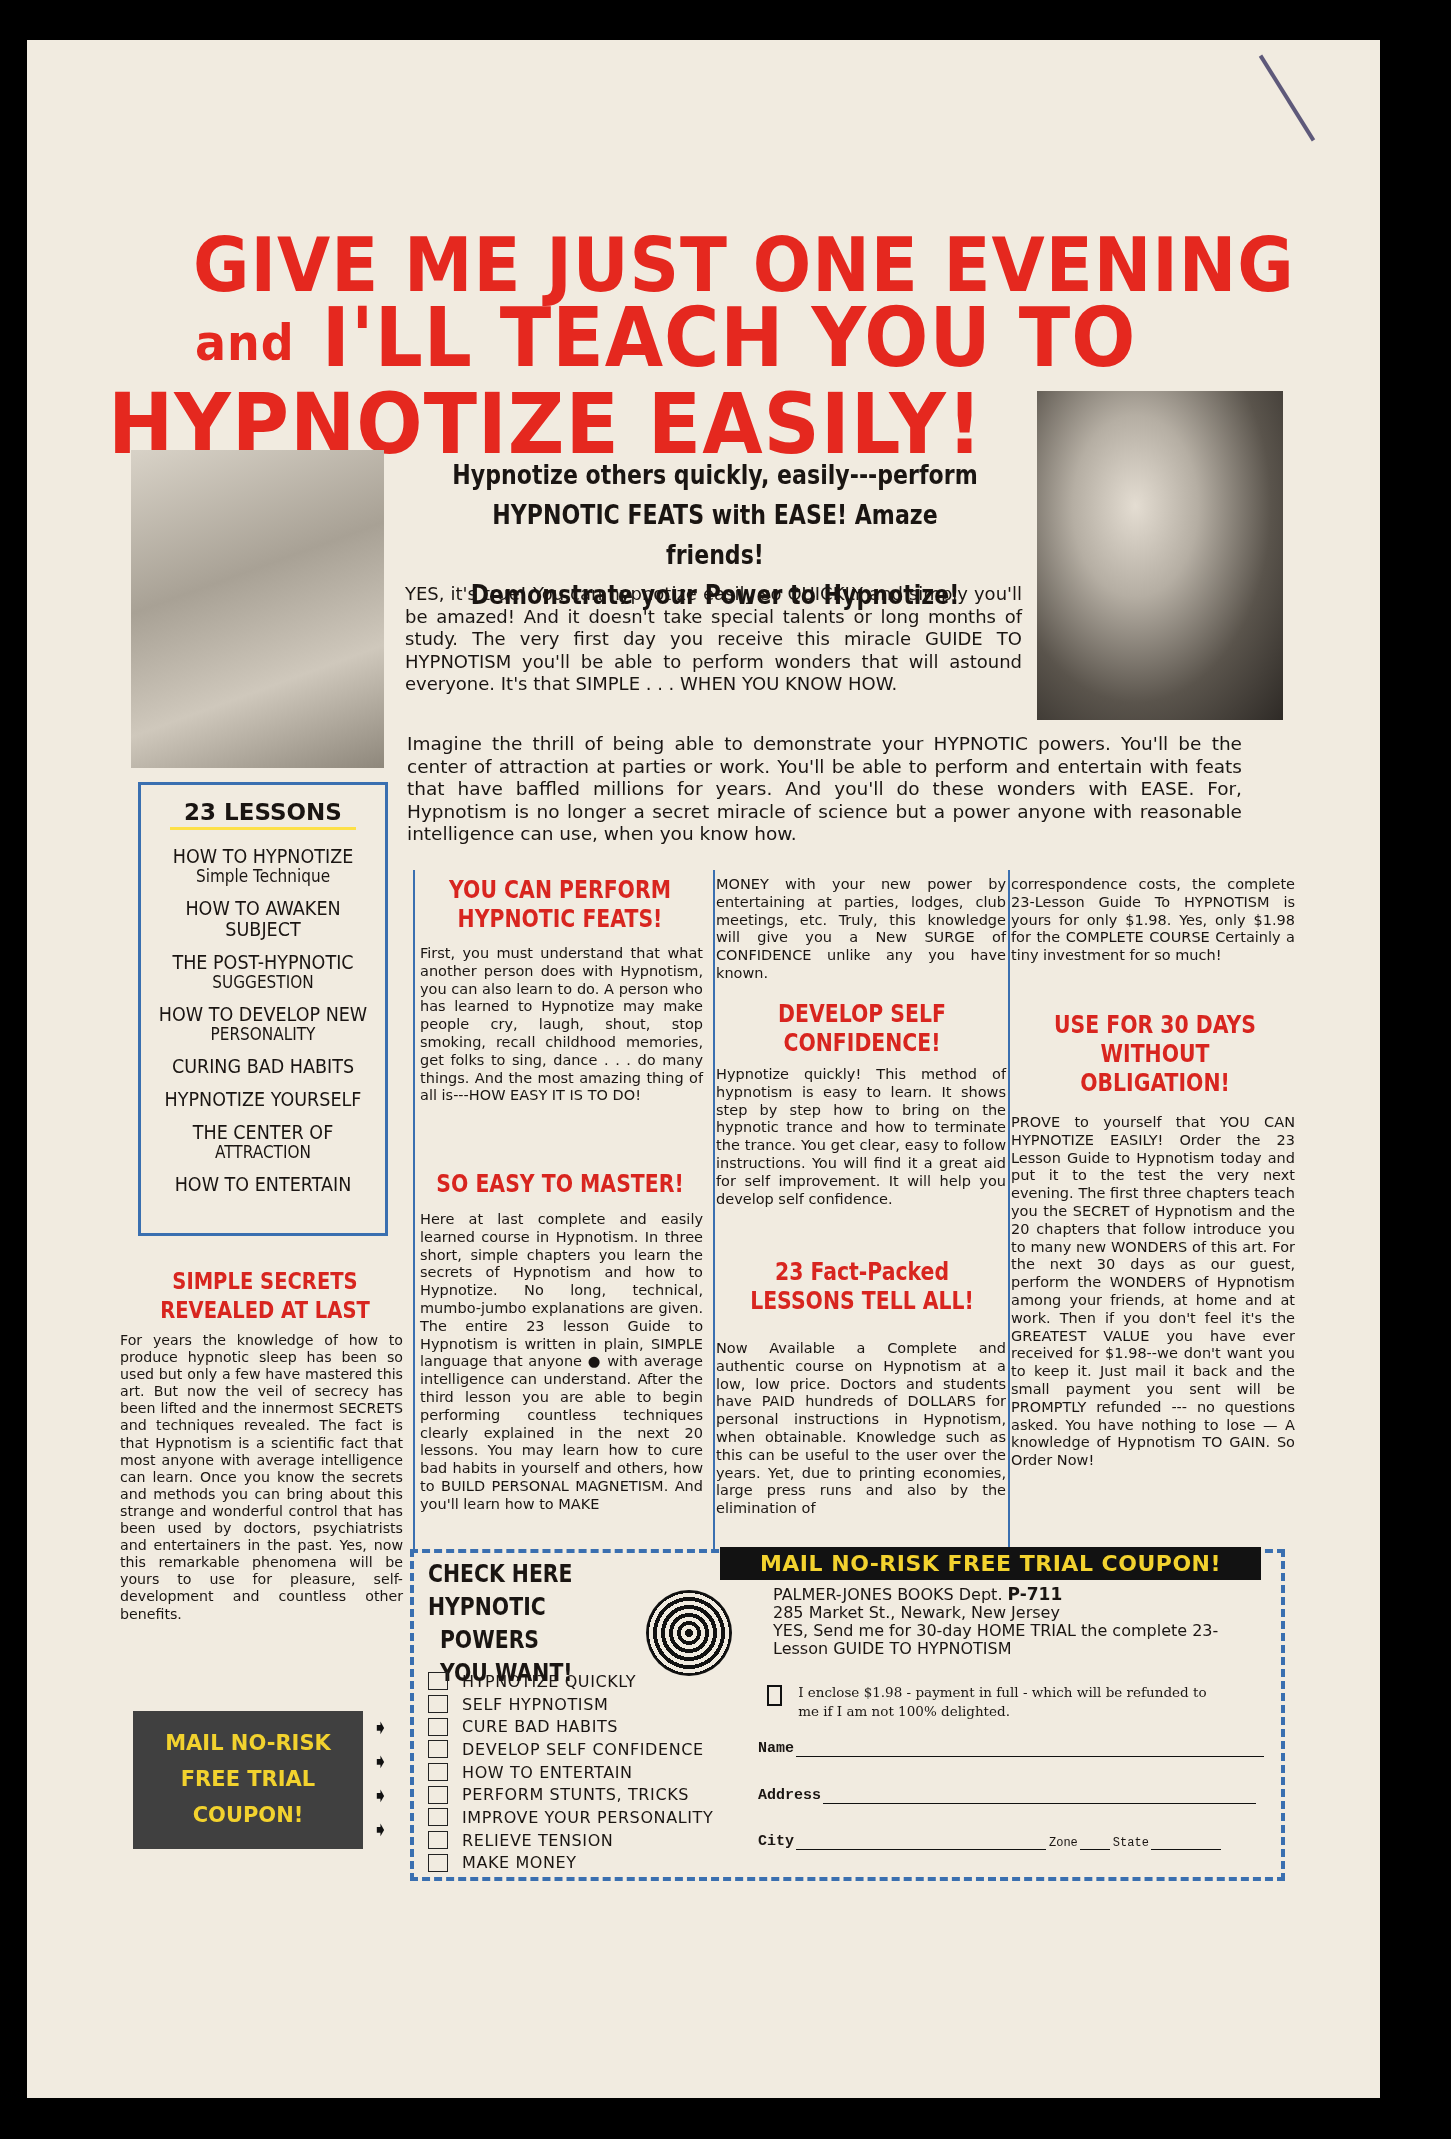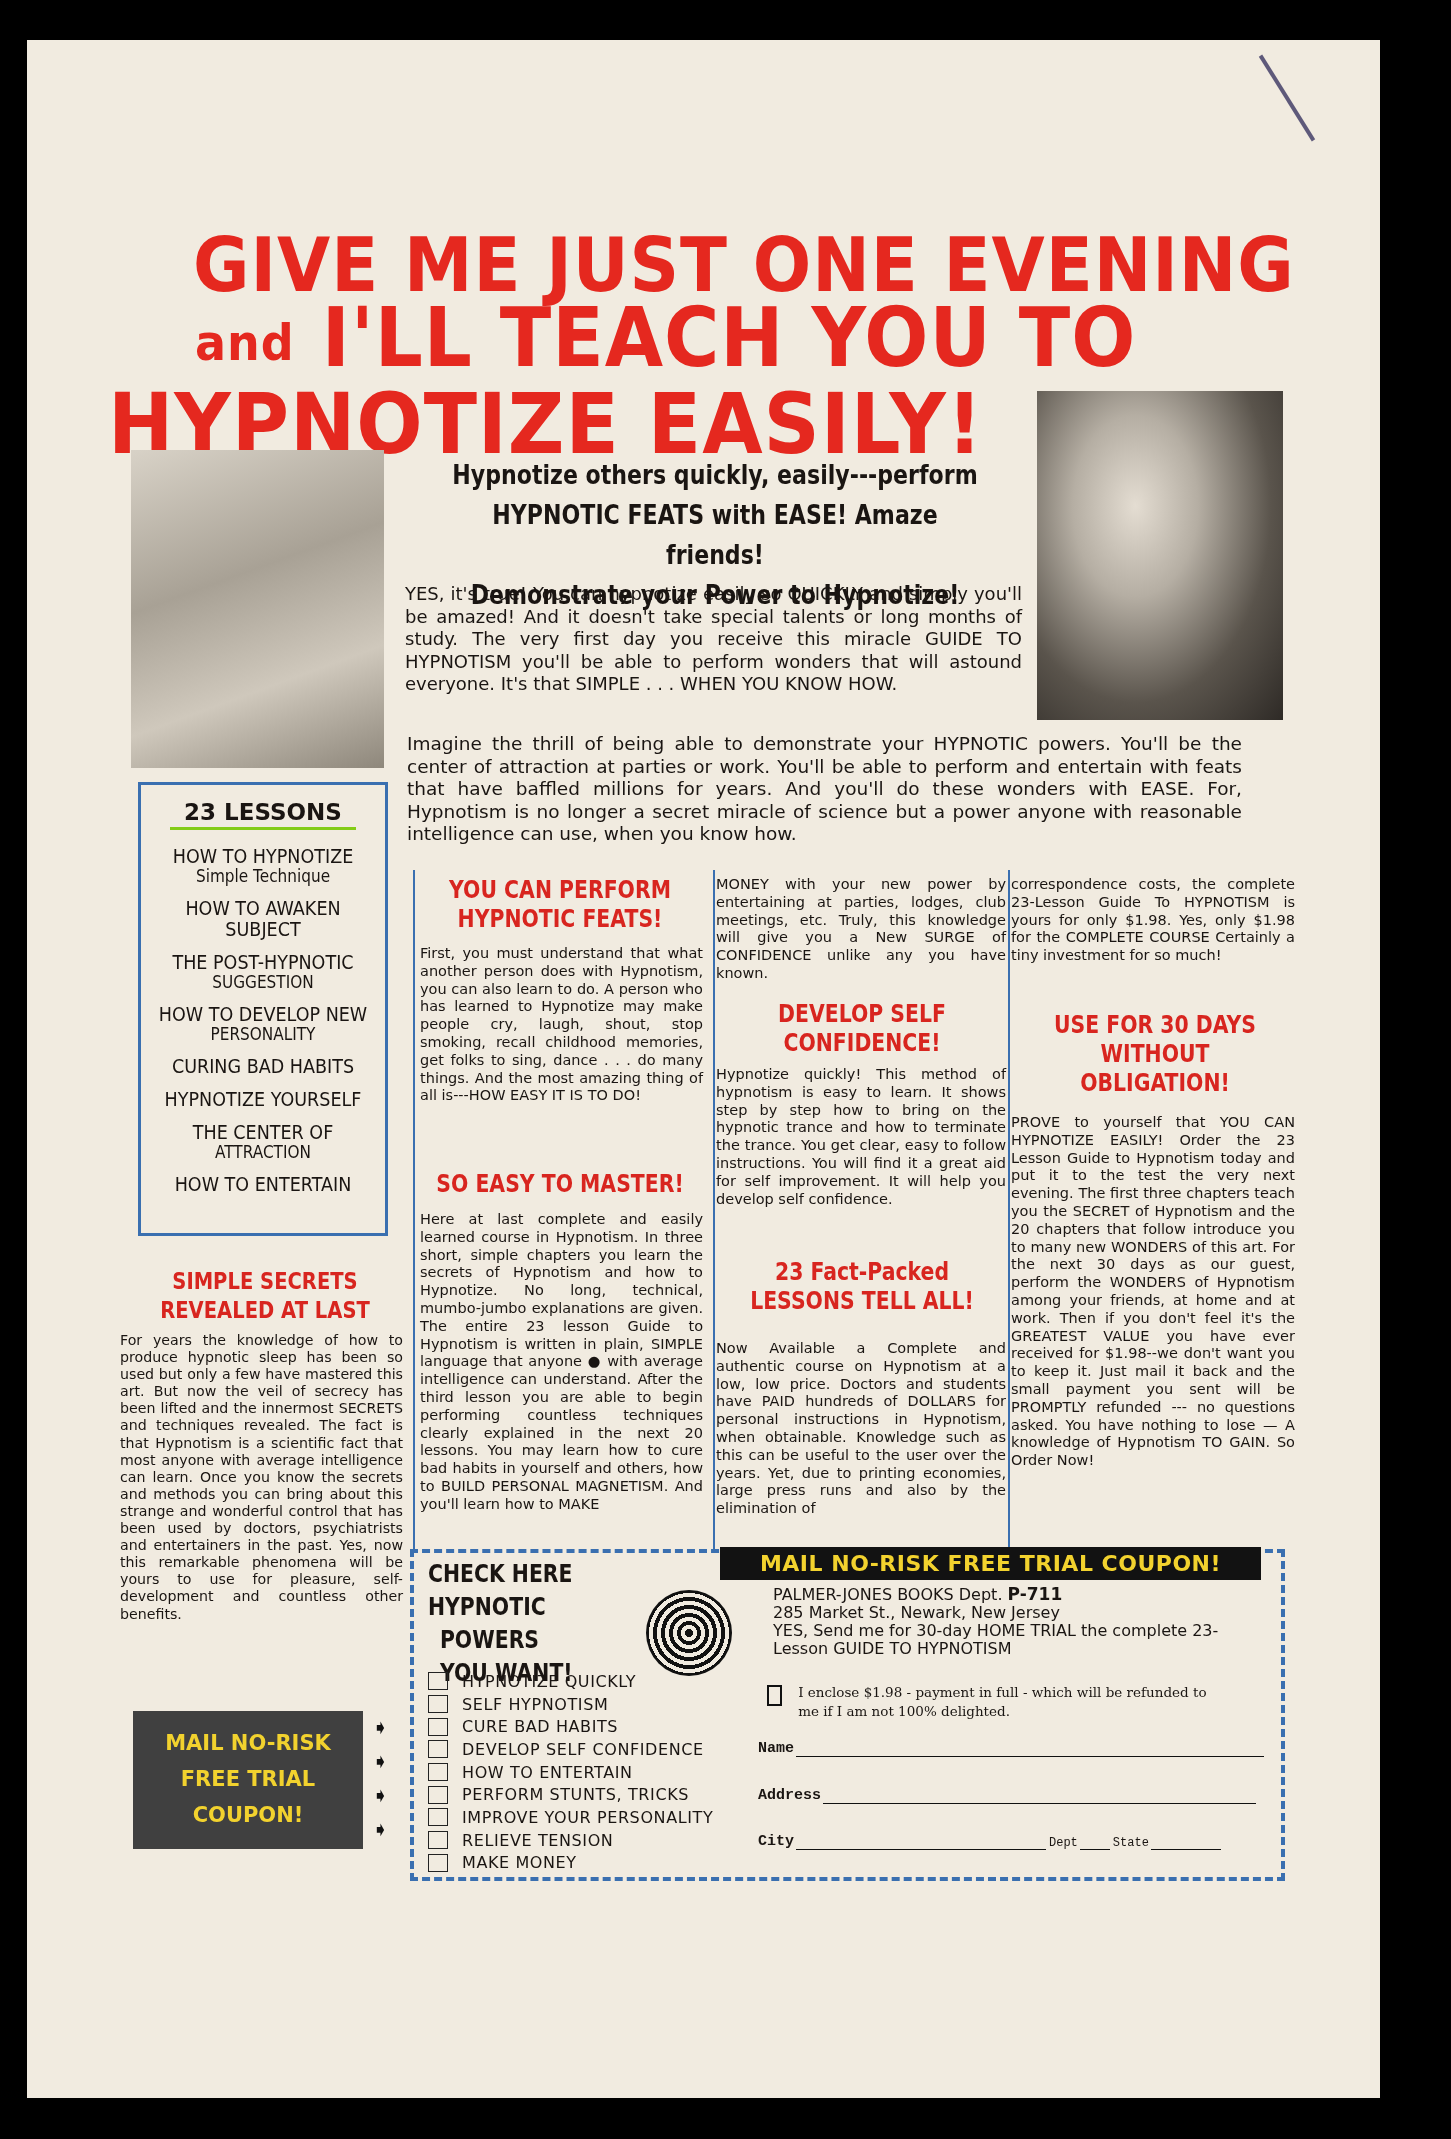--- a/index.html
+++ b/index.html
@@ -19,21 +19,21 @@
   .img { position: absolute; background: #bdb6ab; overflow: hidden; font-weight: bold; }
   .img-left { left: 131px; top: 450px; width: 253px; height: 318px; background: linear-gradient(160deg,#d8d2c7 0%,#a8a195 40%,#cfc8bc 70%,#8e877b 100%); }
   .img-right { left: 1037px; top: 391px; width: 246px; height: 329px; background: radial-gradient(ellipse at 40% 35%, #e4ddd2 0%, #b5aea3 30%, #5a544c 65%, #2e2a26 100%); }
   .img .cap { position:absolute; inset:0; display:flex; align-items:center; justify-content:center; font-size: 13px; color: rgba(40,35,30,.0); }
 
   .subhead { position: absolute; left: 395px; top: 455px; width: 640px; text-align: center; font-weight: bold; font-size: 26px; line-height: 40px; transform: scaleX(0.85); transform-origin: center top; }
   .intro { position: absolute; left: 405px; top: 583px; width: 617px; font-size: 18px; line-height: 22.5px; text-align: justify; font-family: "DejaVu Sans", sans-serif; }
   .intro2 { position: absolute; left: 407px; top: 733px; width: 835px; font-size: 18.5px; line-height: 22.5px; text-align: justify; }
 
   .lessons { position: absolute; left: 138px; top: 782px; width: 250px; height: 454px; border: 3px solid #3a6fb0; padding: 14px 4px; text-align: center; }
-  .lessons .title { font-weight: bold; font-size: 23px; margin: 0 auto 4px; display: inline-block; border-bottom: 3px solid #84cc16; padding: 0 14px 2px; }
+  .lessons .title { font-weight: bold; font-size: 23px; margin: 0 auto 4px; display: inline-block; border-bottom: 3px solid #fde047; padding: 0 14px 2px; }
   .lessons .item { font-size: 19.5px; line-height: 21px; margin-top: 12px; transform: scaleX(0.9); }
   .lessons .item:first-of-type { margin-top: 2px; }
   .lessons .sub { font-size: 17px; line-height: 19px; margin-top: 0; transform: scaleX(0.9); }
 
   .sec-head { position: absolute; text-align: center; color: #d8251f; font-weight: bold; line-height: 29px; transform: scaleX(0.85); }
   .col-text { position: absolute; font-size: 14.5px; line-height: 17.8px; text-align: justify; }
 
   .simple-head { left: 120px; top: 1267px; width: 290px; font-size: 23px; }
   .simple-text { left: 120px; top: 1332px; width: 283px; font-size: 14.2px; line-height: 17.1px; }
 
@@ -219,17 +219,17 @@
     <span>Name</span>
     <span class="line"></span>
   </div>
 <div class="field f-addr">
     <span>Address</span>
     <span class="line"></span>
   </div>
 <div class="field f-city">
   <span>City</span>
     <span class="line line1"></span>
-  <span class="sm">Dept</span>
+  <span class="sm">Zone</span>
     <span class="line line2"></span>
   <span class="sm">State</span>
     <span class="line line3"></span>
 </div>
 
 </body></html>

